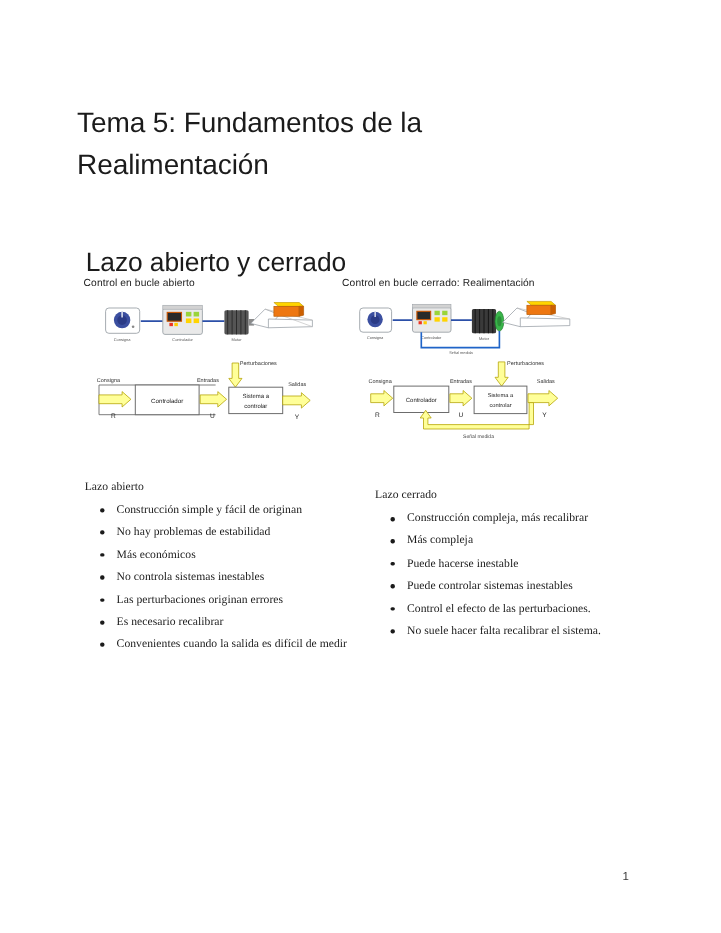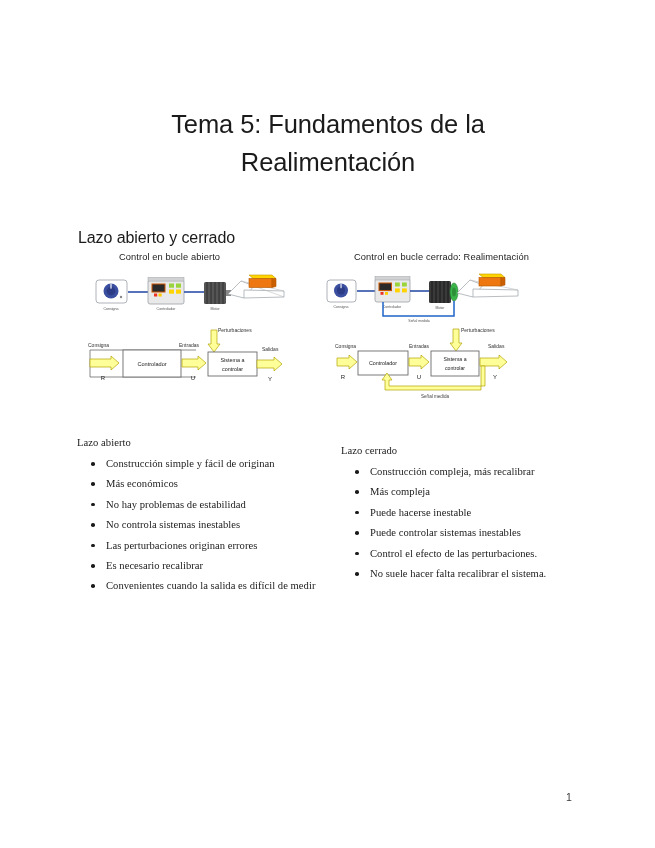--- a/index.html
+++ b/index.html
@@ -20,50 +20,49 @@
   .page {
     position: absolute;
     inset: 0;
     background: #ffffff;
   }
 
   
   .doc-title {
     position: absolute;
     left: 70px;
-    top: 88px;
+    top: 76px;
     width: 516px;
-    text-align: center;
+    text-align: left;
     font-size: 25.5px;
     line-height: 38px;
     font-weight: 400;
     letter-spacing: -0.1px;
     color: #1b1b1b;
   }
 
   
   .section-heading {
     position: absolute;
     left: 78px;
-    top: 216px;
-    font-size: 16px;
+    top: 205px;
+    font-size: 24px;
     font-weight: 400;
     color: #1b1b1b;
     letter-spacing: -0.1px;
   }
 
   
   .fig-caption {
     position: absolute;
     font-size: 9.3px;
     font-weight: 400;
     color: #222222;
     letter-spacing: 0.1px;
     white-space: nowrap;
-    margin-left: 43px;
   }
   #caption-open  { left: 76px;  top: 252px; }
   #caption-close { left: 311px; top: 252px; }
 
   
   .figure {
     position: absolute;
     overflow: hidden;
   }
   #figure-open  { left: 78px;  top: 272px; width: 212px; height: 125px; }
@@ -329,22 +328,22 @@
         <path d="M168 94 L168 118 L72 118 L72 108 L69 108 L74 101 L79 108 L76 108 L76 114 L172 114 L172 94 Z" fill="#ffff99" stroke="#b3a300" stroke-width="0.7"></path>
       </g>
       <text x="122" y="126" font-family="Liberation Sans, sans-serif" font-size="4.6" fill="#444" text-anchor="middle">Señal medida</text>
     </svg>
   </div>
 
   <div id="list-open" class="list-block">
     <div class="list-title">Lazo abierto</div>
     <ul class="bullets">
       <li>Construcción simple y fácil de originan</li>
+      <li>No hay problemas de estabilidad</li>
       <li>Más económicos</li>
-      <li>No hay problemas de estabilidad</li>
       <li>No controla sistemas inestables</li>
       <li>Las perturbaciones originan errores</li>
       <li>Es necesario recalibrar</li>
       <li>Convenientes cuando la salida es difícil de medir</li>
     </ul>
   </div>
 
   <div id="list-close" class="list-block">
     <div class="list-title">Lazo cerrado</div>
     <ul class="bullets">

